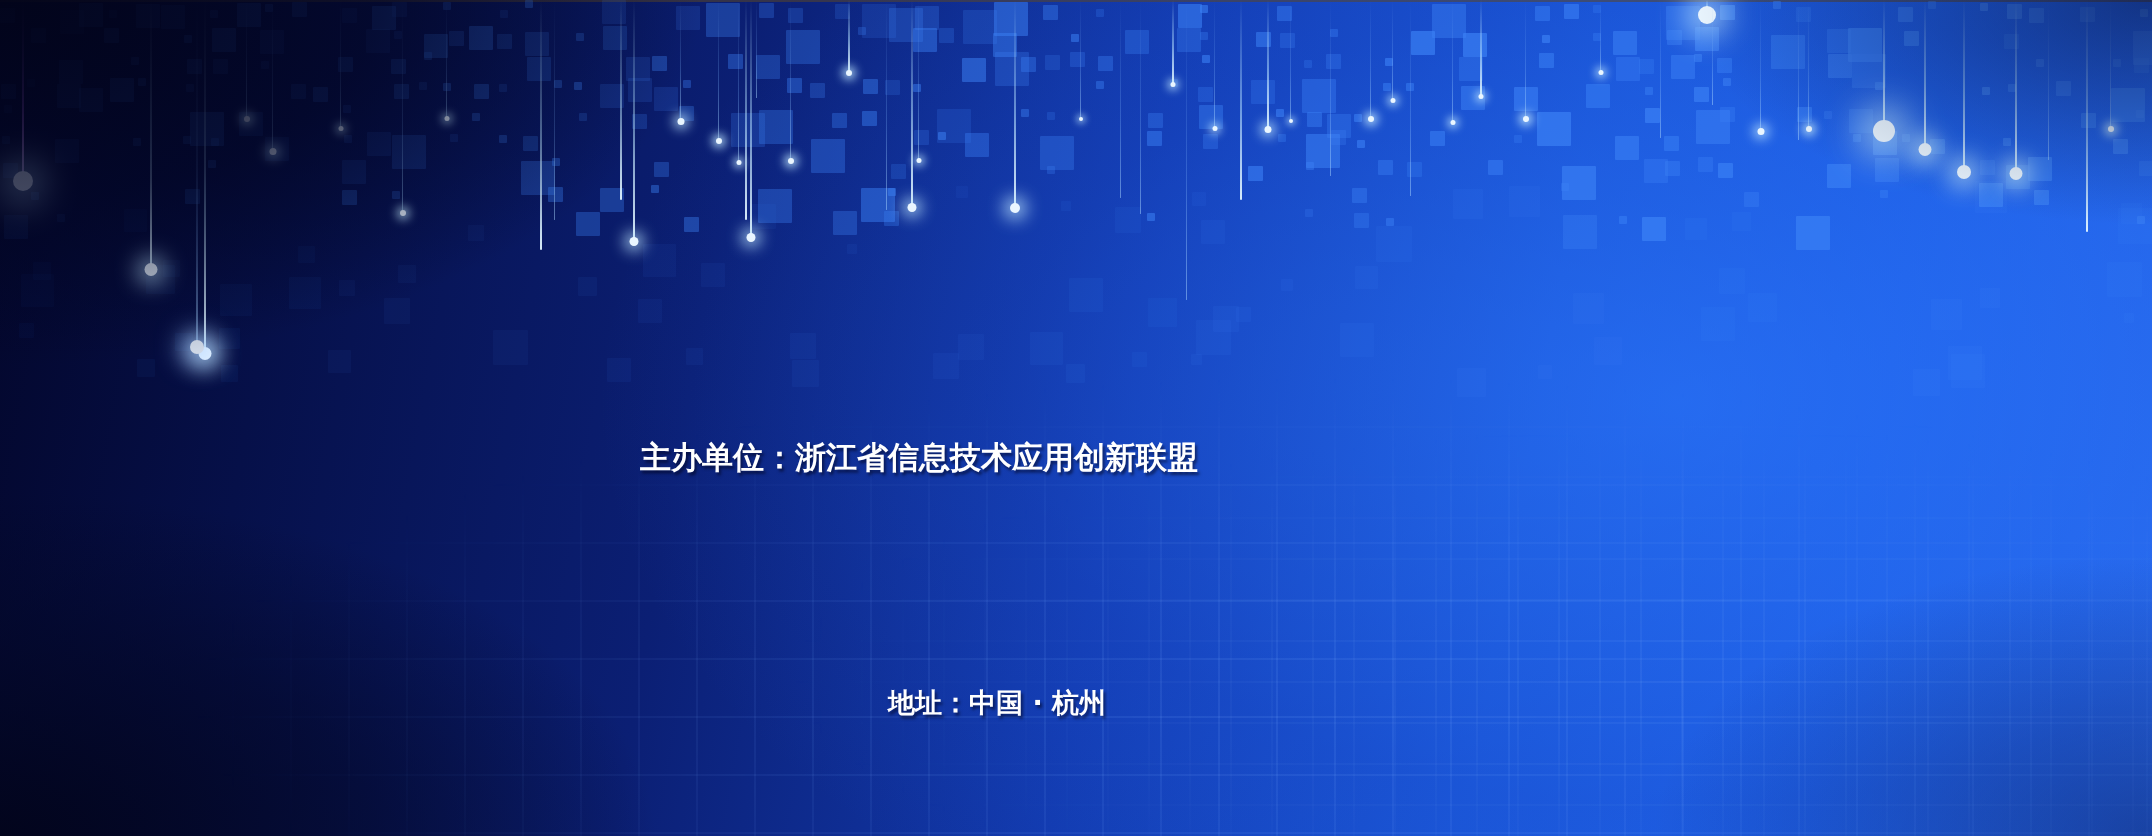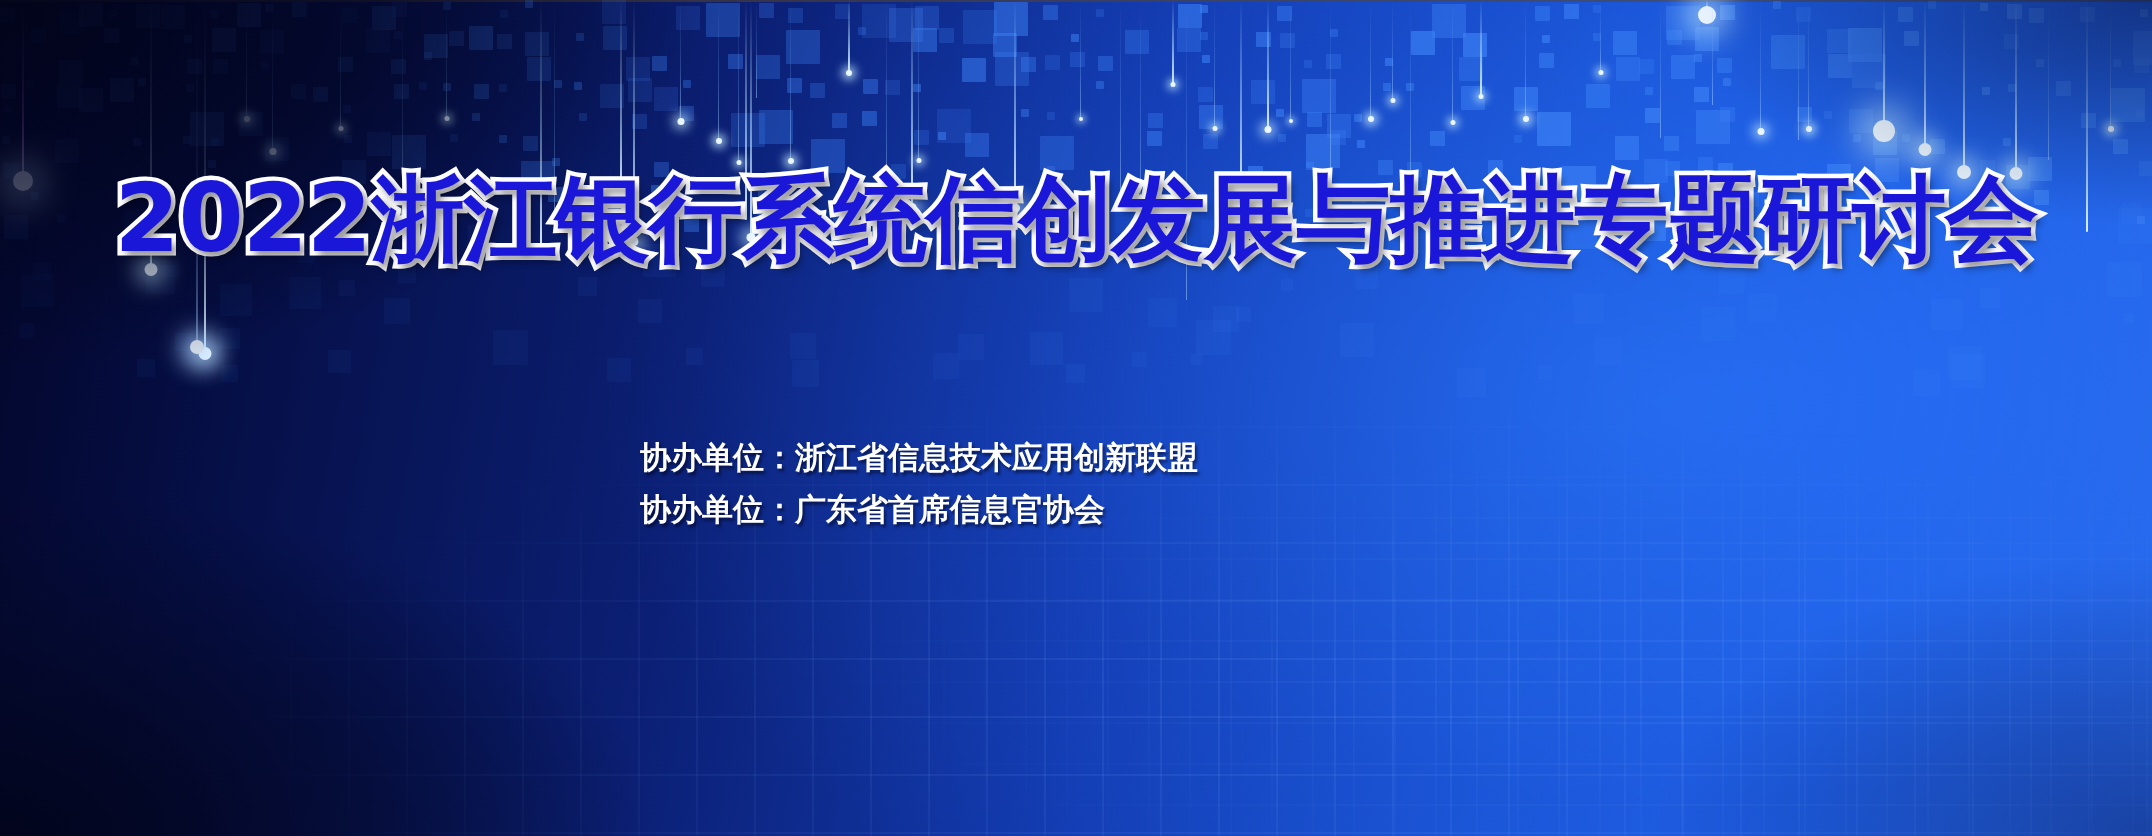--- a/index.html
+++ b/index.html
@@ -701,25 +701,22 @@
     </div>
 
   <div class="veil-tl"></div>
   <div class="veil-bl"></div>
   <div class="veil-tr"></div>
   <div class="veil-br"></div>
 
   <div class="grid-squares"></div>
   <div class="grid-squares2"></div>
 
-  <div class="title-wrap">
-    <div class="main-title" style="font-size: 93.6px; -webkit-text-stroke-width: 8.9px;">2022浙江银行系统信创发展与推进专题研讨会</div>
+
+  <div class="orgs">
+    <div class="org-line">主办单位：浙江省信息技术应用创新联盟</div>
   </div>
 
-  <div class="orgs">
-    <div class="org-line">协办单位：浙江省信息技术应用创新联盟</div>
-    <div class="org-line">协办单位：广东省首席信息官协会</div>
+  <div class="venue">
+    <div class="venue-line">地址：中国 · 杭州</div>
   </div>
 
-  <div class="venue">
-  </div>
-
 </div>
 
 </body></html>

